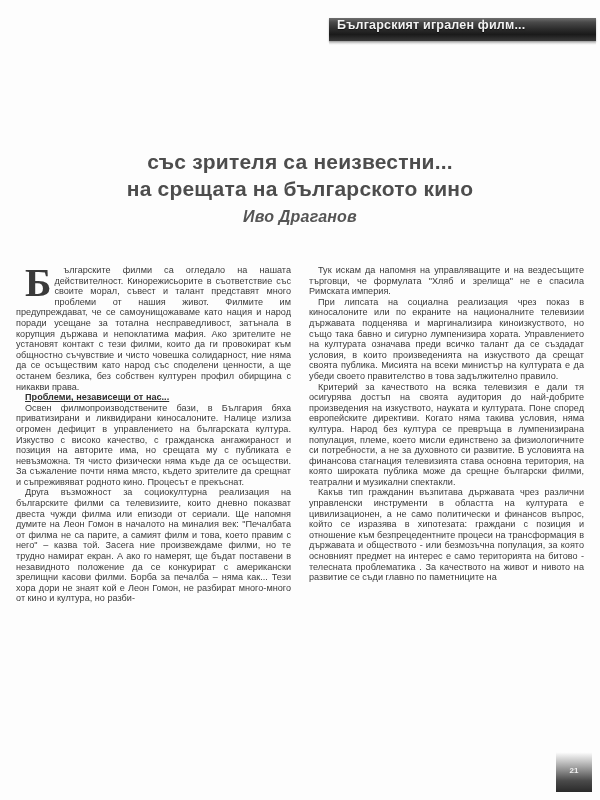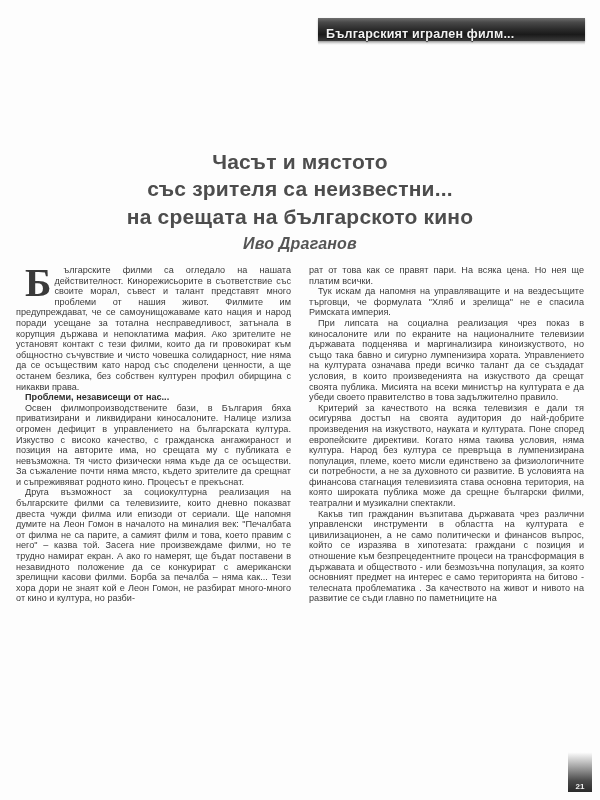--- a/index.html
+++ b/index.html
@@ -17,31 +17,31 @@
     background: #fdfdfd;
     font-family: "Liberation Sans", "DejaVu Sans", sans-serif;
     color: #222;
     -webkit-font-smoothing: antialiased;
   }
 
   
   .header-band {
     position: absolute;
     top: 18px;
-    left: 318px;
+    left: 329px;
     width: 267px;
     height: 23px;
     background: linear-gradient(180deg,
                 #6f6f6f 0%,
                 #4a4a4a 18%,
                 #2c2c2c 48%,
                 #1a1a1a 72%,
                 #3b3b3b 100%);
     display: flex;
-    align-items: flex-end;
+    align-items: flex-start;
     box-shadow: 0 1px 2px rgba(0,0,0,0.25);
   }
   .header-band .running-title {
     color: #f2f2f2;
     font-size: 12.5px;
     font-weight: bold;
     letter-spacing: 0.2px;
     padding-left: 8px;
     white-space: nowrap;
     text-shadow: 0 1px 1px rgba(0,0,0,0.7);
@@ -102,20 +102,21 @@
     margin: 0;
     text-indent: 9px;
   }
   .column p.no-indent { text-indent: 0; }
 
   .subhead {
     margin: 0;
     font-weight: bold;
     color: #2e2e2e;
     text-indent: 0;
+    text-decoration: underline;
   }
 
   
   .dropcap-para {
     text-indent: 0;
   }
   .dropcap {
     float: left;
     font-family: "Liberation Serif", "DejaVu Serif", serif;
     font-size: 40px;
@@ -124,68 +125,66 @@
     color: #3a3a3a;
     padding: 1px 3px 0 0;
     margin-top: 1px;
   }
 
   
   .page-tab {
     position: absolute;
     right: 8px;
     bottom: 8px;
-    width: 24px;
+    width: 36px;
     height: 40px;
     background: linear-gradient(180deg,
                 #ffffff 0%,
                 #c9c9c9 22%,
                 #8d8d8d 46%,
                 #4a4a4a 72%,
                 #2a2a2a 100%);
     display: flex;
     align-items: flex-end;
     justify-content: center;
-    padding-bottom: 1px;
+    padding-bottom: 17px;
     box-sizing: border-box;
   }
   .page-tab .page-number {
     color: #f0f0f0;
     font-size: 8px;
     font-weight: bold;
     line-height: 1;
   }
 </style>
 </head>
 <body>
 
 <div id="page">
 
   <div class="header-band">
     <span class="running-title">Българският игрален филм...</span>
   </div>
 
   <div class="title-block">
-    <div class="title-line">Часът и мястото</div>
     <div class="title-line">със зрителя са неизвестни...</div>
     <div class="title-line">на срещата на българското кино</div>
     <div class="byline">Иво Драганов</div>
   </div>
 
   <div class="body-columns">
 
     <div class="column">
       <p class="dropcap-para"><span class="dropcap">Б</span><span>ългарските филми са огледало на нашата действителност. Кинорежисьорите в съответствие със своите морал, съвест и талант представят много проблеми от нашия живот. Филмите им предупреждават, че се самоунищожаваме като нация и народ поради усещане за тотална несправедливост, затънала в корупция държава и непоклатима мафия. Ако зрителите не установят контакт с тези филми, които да ги провокират към общностно съчувствие и чисто човешка солидарност, ние няма да се осъществим като народ със споделени ценности, а ще останем безлика, без собствен културен профил обирщина с никакви права.</span></p>
       <p class="subhead">Проблеми, независещи от нас...</p>
       <p>Освен филмопроизводствените бази, в България бяха приватизирани и ликвидирани киносалоните. Налице излиза огромен дефицит в управлението на българската култура. Изкуство с високо качество, с гражданска ангажираност и позиция на авторите има, но срещата му с публиката е невъзможна. Тя чисто физически няма къде да се осъществи. За съжаление почти няма място, където зрителите да срещнат и съпреживяват родното кино. Процесът е прекъснат.</p>
       <p>Друга възможност за социокултурна реализация на българските филми са телевизиите, които дневно показват двеста чужди филма или епизоди от сериали. Ще напомня думите на Леон Гомон в началото на миналия век: "Печалбата от филма не са парите, а самият филм и това, което правим с него" – казва той. Засега ние произвеждаме филми, но те трудно намират екран. А ако го намерят, ще бъдат поставени в незавидното положение да се конкурират с американски зрелищни касови филми. Борба за печалба – няма как... Тези хора дори не знаят кой е Леон Гомон, не разбират много-много от кино и култура, но разби-</p>
     </div>
 
     <div class="column">
-      <p class="no-indent">рат от това как се правят пари. На всяка цена. Но нея ще платим всички.</p>
       <p>Тук искам да напомня на управляващите и на вездесъщите търговци, че формулата "Хляб и зрелища" не е спасила Римската империя.</p>
       <p>При липсата на социална реализация чрез показ в киносалоните или по екраните на националните телевизии държавата подценява и маргинализира киноизкуството, но също така бавно и сигурно лумпенизира хората. Управлението на културата означава преди всичко талант да се създадат условия, в които произведенията на изкуството да срещат своята публика. Мисията на всеки министър на културата е да убеди своето правителство в това задължително правило.</p>
       <p>Критерий за качеството на всяка телевизия е дали тя осигурява достъп на своята аудитория до най-добрите произведения на изкуството, науката и културата. Поне според европейските директиви. Когато няма такива условия, няма култура. Народ без култура се превръща в лумпенизирана популация, племе, което мисли единствено за физиологичните си потребности, а не за духовното си развитие. В условията на финансова стагнация телевизията става основна територия, на която широката публика може да срещне български филми, театрални и музикални спектакли.</p>
       <p>Какъв тип гражданин възпитава държавата чрез различни управленски инструменти в областта на културата е цивилизационен, а не само политически и финансов въпрос, който се изразява в хипотезата: граждани с позиция и отношение към безпрецедентните процеси на трансформация в държавата и обществото - или безмозъчна популация, за която основният предмет на интерес е само територията на битово - телесната проблематика . За качеството на живот и нивото на развитие се съди главно по паметниците на</p>
     </div>
 
   </div>
 
   <div class="page-tab">
     <span class="page-number">21</span>

